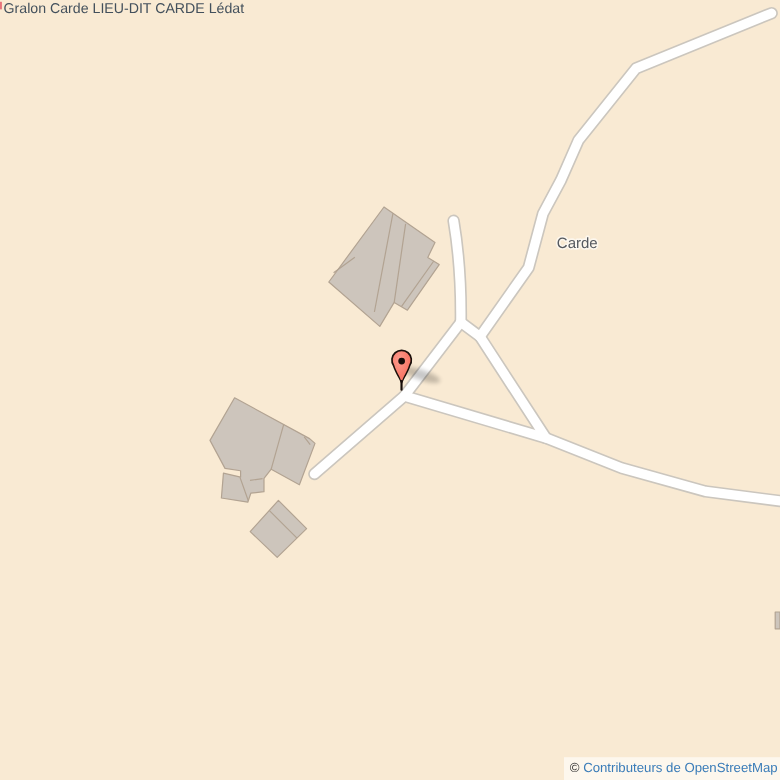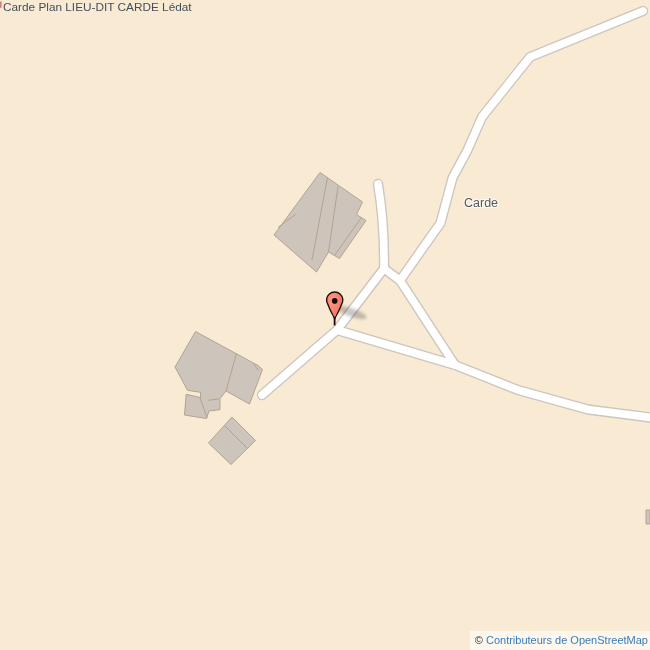--- a/index.html
+++ b/index.html
@@ -63,15 +63,15 @@
 
   <g>
     <path d="M 334.7,320.5 C 332.3,314.2 329.3,310.8 327.4,304.9 A 8.8,8.8 0 1 1 342.0,304.9 C 340.1,310.8 337.1,314.2 334.7,320.5 Z" fill="#1b0f0a"></path>
     <path d="M 334.7,318.2 C 332.8,312.8 330.3,309.9 328.6,304.3 A 7.4,7.4 0 1 1 340.8,304.3 C 339.1,309.9 336.6,312.8 334.7,318.2 Z" fill="url(#ping)"></path>
     <circle cx="334.7" cy="300.9" r="2.8" fill="#170d09"></circle>
     <line x1="334.6" y1="317.5" x2="334.6" y2="324.7" stroke="#170d09" stroke-width="1.8" stroke-linecap="round"></line>
   </g>
 
   <rect x="0" y="1.5" width="1.6" height="6.3" fill="#e45f6b" opacity="0.85"></rect>
 </svg>
-<div id="title">Carde Plan LIEU-DIT CARDE Lédat</div>
+<div id="title">Gralon Carde LIEU-DIT CARDE Lédat</div>
 <div id="attrib">© <span>Contributeurs de OpenStreetMap</span></div>
 </div>
 
 </body></html>

